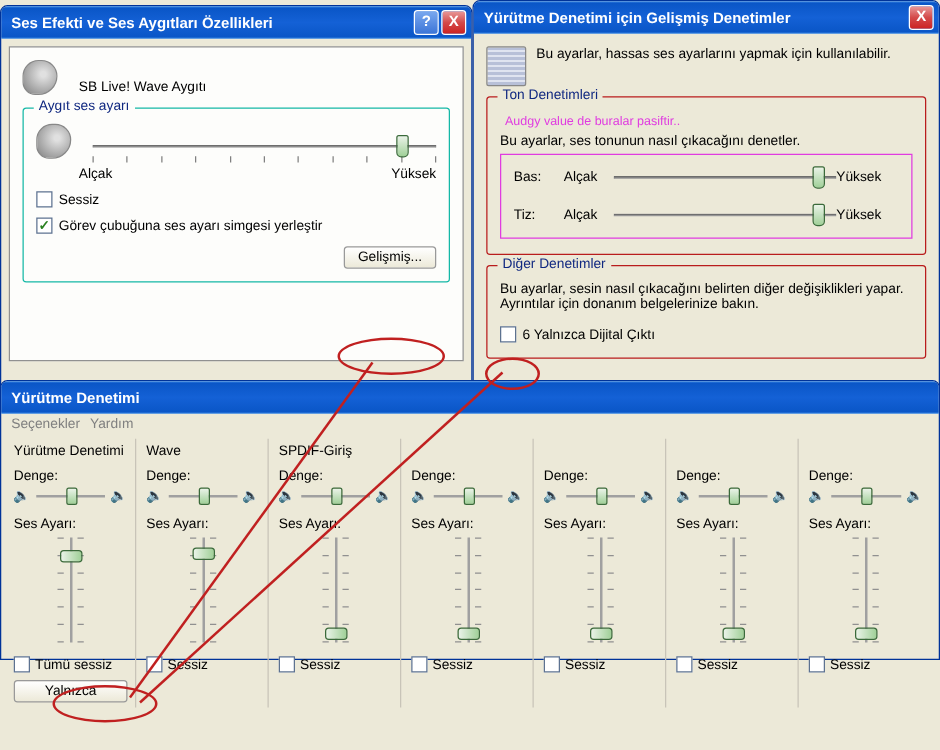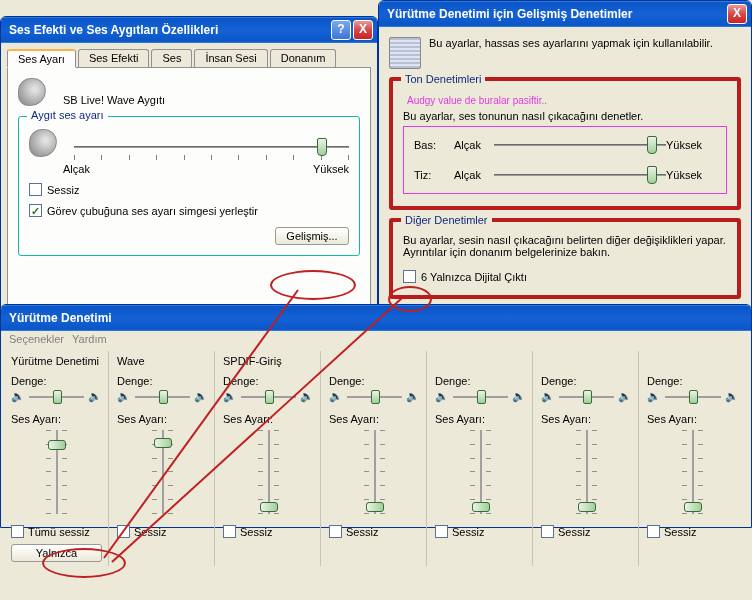--- a/index.html
+++ b/index.html
@@ -41,21 +41,21 @@
     color: #fff;
     font-weight: bold;
     text-align: center;
     line-height: 17px;
     cursor: pointer;
     font-size: 12px;
   }
   .titlebtn.help { background: linear-gradient(to bottom, #7aa8ef 0%, #3c75d7 100%); }
   .dlg-body { padding: 6px; }
   
-  .win-sounds { left: 0; top: 16px; width: 378px; height: 320px; }
+  .win-sounds { left: 0; top: 4px; width: 378px; height: 320px; }
   .tabstrip { display: flex; margin-bottom: -1px; }
   .tab {
     padding: 2px 10px;
     border: 1px solid #909090;
     border-bottom: none;
     background: #ece9d8;
     margin-right: 2px;
     border-radius: 3px 3px 0 0;
     cursor: pointer;
   }
@@ -151,21 +151,21 @@
   .win-adv { right: 0; top: 0; width: 374px; height: 396px; }
   .adv-body { padding: 10px; }
   .adv-desc-row { display: flex; gap: 8px; align-items: flex-start; margin-bottom: 8px; }
   .adv-icon {
     width: 32px; height: 32px;
     border: 1px solid #888;
     background: repeating-linear-gradient(to bottom, #b8c0d8 0 2px, #e0e4f0 2px 4px);
     border-radius: 2px;
   }
   .adv-groupbox {
-    border: 4px solid #b91c1c;
+    border: 1px solid #b91c1c;
     border-radius: 3px;
     padding: 12px 10px 12px 10px;
     position: relative;
     margin-top: 8px;
   }
   .adv-group-title {
     position: absolute;
     top: -8px; left: 8px;
     background: #ece9d8;
     padding: 0 4px;
@@ -276,27 +276,20 @@
 
 <div class="window win-sounds">
   <div class="titlebar">
     <span>Ses Efekti ve Ses Aygıtları Özellikleri</span>
     <div class="titlebtns">
       <div class="titlebtn help">?</div>
       <div class="titlebtn">X</div>
     </div>
   </div>
   <div class="dlg-body">
-    <div class="tabstrip">
-      <div class="tab active">Ses Ayarı</div>
-      <div class="tab">Ses Efekti</div>
-      <div class="tab">Ses</div>
-      <div class="tab">İnsan Sesi</div>
-      <div class="tab">Donanım</div>
-    </div>
     <div class="tabpanel">
       <div class="device-row">
         <div class="speaker-icon"></div>
         <span>SB Live! Wave Aygıtı</span>
       </div>
       <div class="groupbox">
         <span class="groupbox-title">Aygıt ses ayarı</span>
         <div class="device-row" style="margin-bottom:4px;">
           <div class="speaker-icon"></div>
           <div class="hslider" style="flex:1;">

